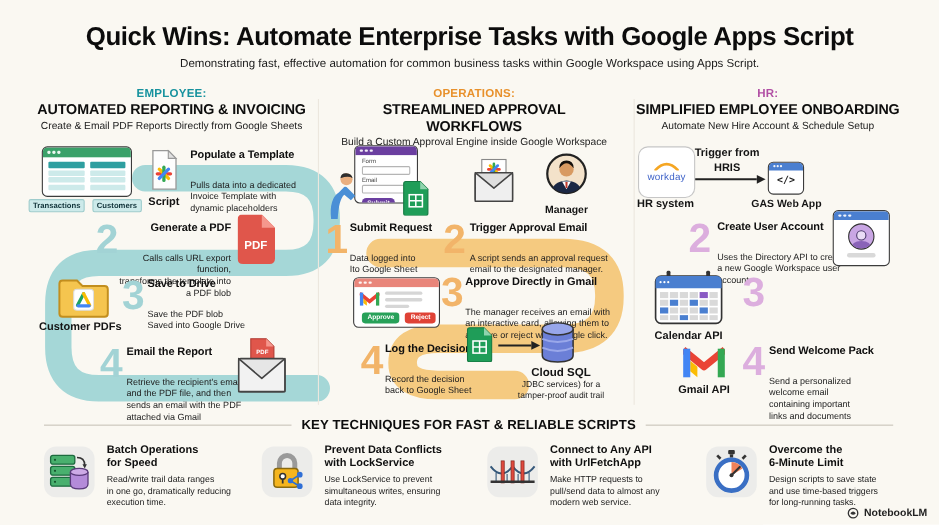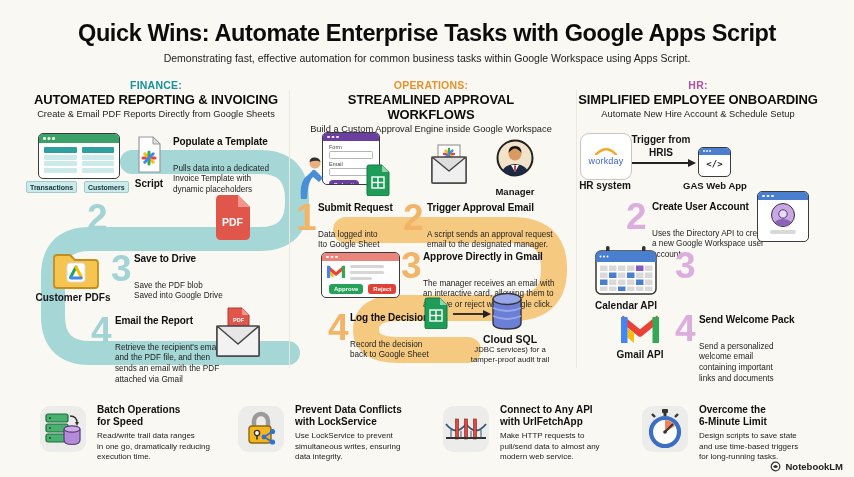--- a/index.html
+++ b/index.html
@@ -65,21 +65,21 @@
     <path d="M 346 230 H 512 Q 554 230 554 268 V 270 Q 554 308 512 308 H 398 Q 366 308 366 330 Q 366 350 398 350 H 468" fill="none" stroke="#f5ca80" stroke-width="26" stroke-linecap="round"></path>
   </svg>
 
   <div class="vdiv" style="left:289px"></div>
   <div class="vdiv" style="left:576px"></div>
 
   <div class="title">Quick Wins: Automate Enterprise Tasks with Google Apps Script</div>
   <div class="subtitle">Demonstrating fast, effective automation for common business tasks within Google Workspace using Apps Script.</div>
 
   <div class="colhead" style="left:28px;width:256px">
-    <div class="cat" style="color:var(--fin,#17929e)">FINANCE:</div>
+    <div class="cat" style="color:var(--fin,#17929e)">EMPLOYEE:</div>
     <div class="ct">AUTOMATED REPORTING &amp; INVOICING</div>
     <div class="cs">Create &amp; Email PDF Reports Directly from Google Sheets</div>
   </div>
   <div class="colhead" style="left:306px;width:250px">
     <div class="cat" style="color:var(--ops,#e8912c)">OPERATIONS:</div>
     <div class="ct">STREAMLINED APPROVAL WORKFLOWS</div>
     <div class="cs">Build a Custom Approval Engine inside Google Workspace</div>
   </div>
   <div class="colhead" style="left:578px;width:240px">
     <div class="cat" style="color:var(--hr,#b14fa4)">HR:</div>
@@ -122,20 +122,26 @@
   <div class="lbl" style="left:126px;top:178px;width:46px">Script</div>
 
   <div class="step" style="left:173px;top:136px;width:112px">
     <div class="st">Populate a Template</div>
     <div class="sd pre">Pulls data into a dedicated
 Invoice Template with
 dynamic placeholders</div>
   </div>
 
   <div class="num f" style="left:87px;top:199px">2</div>
+  <div class="step r" style="left:100px;top:202px;width:110px">
+    <div class="st">Generate a PDF</div>
+    <div class="sd pre">Calls calls URL export function,
+transforms the template into
+a PDF blob</div>
+  </div>
   <svg class="abs" style="left:216px;top:195px" width="34" height="45">
     <path d="M4,0 H22 L34,12 V40 Q34,45 29,45 H5 Q0,45 0,40 V5 Q0,0 4,0 Z" fill="#e0564b"></path>
     <path d="M22,0 L34,12 H22 Z" fill="#f5978d"></path>
     <text x="16.5" y="31" text-anchor="middle" font-size="10.5" font-weight="bold" fill="#fff">PDF</text>
   </svg>
 
   <svg class="abs" style="left:52px;top:250px" width="48" height="40">
     <path d="M2,8 Q2,5 5,5 H18 L23,10 H43 Q46,10 46,13 V35 Q46,38 43,38 H5 Q2,38 2,35 Z" fill="#f5c54f" stroke="#c28e1e" stroke-width="1.8"></path>
     <rect x="15" y="13" width="18" height="19" rx="3" fill="#fff" stroke="#dcdcdc"></rect>
     <g stroke-width="3" stroke-linecap="round" fill="none">
@@ -380,20 +386,25 @@
   <div class="lbl" style="left:602px;top:349px;width:76px">Gmail API</div>
   <div class="num h" style="left:675px;top:310px">4</div>
   <div class="step" style="left:699px;top:314px;width:120px">
     <div class="st">Send Welcome Pack</div>
     <div class="sd pre">Send a personalized
 welcome email
 containing important
 links and documents</div>
   </div>
 
+  <div class="techhead">
+    <div class="hline"></div>
+    <div class="tht">KEY TECHNIQUES FOR FAST &amp; RELIABLE SCRIPTS</div>
+    <div class="hline"></div>
+  </div>
 
   <div class="tech" style="left:40px;width:190px">
     <div class="ticon">
       <svg width="38" height="38">
         <rect x="2" y="4" width="22" height="8" rx="2" fill="#49b06e" stroke="#1d6b3f" stroke-width="1.2"></rect>
         <rect x="2" y="14" width="22" height="8" rx="2" fill="#49b06e" stroke="#1d6b3f" stroke-width="1.2"></rect>
         <rect x="2" y="24" width="22" height="8" rx="2" fill="#49b06e" stroke="#1d6b3f" stroke-width="1.2"></rect>
         <circle cx="6" cy="8" r="1" fill="#14532d"></circle>
           <circle cx="6" cy="18" r="1" fill="#14532d"></circle>
           <circle cx="6" cy="28" r="1" fill="#14532d"></circle>

